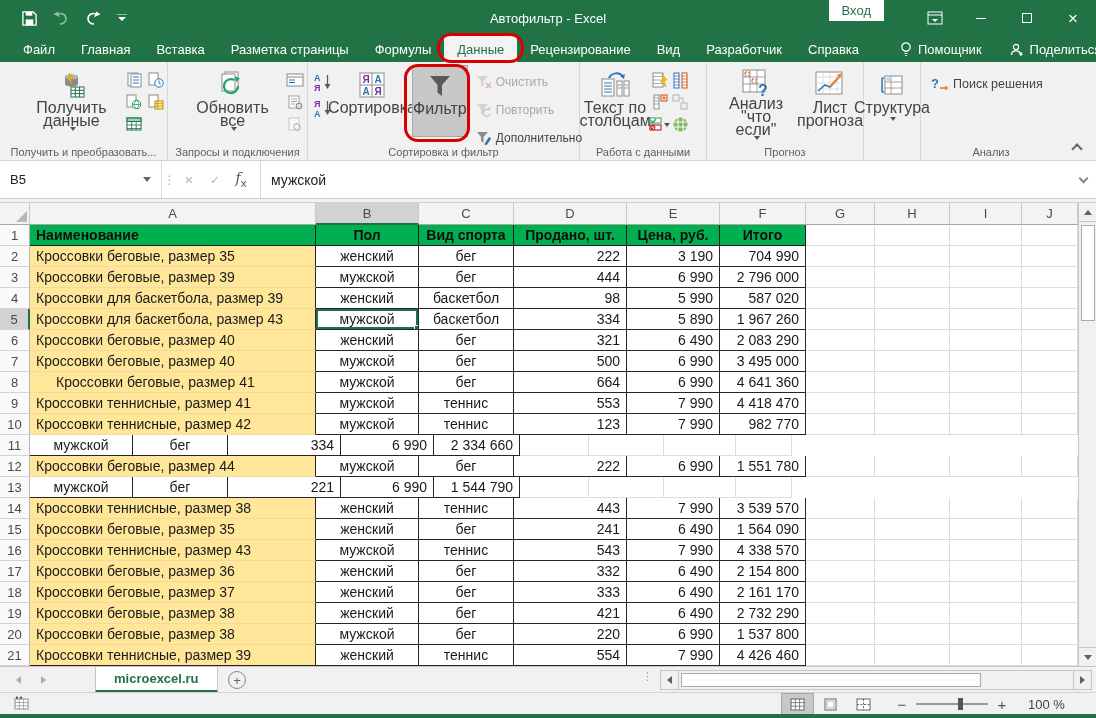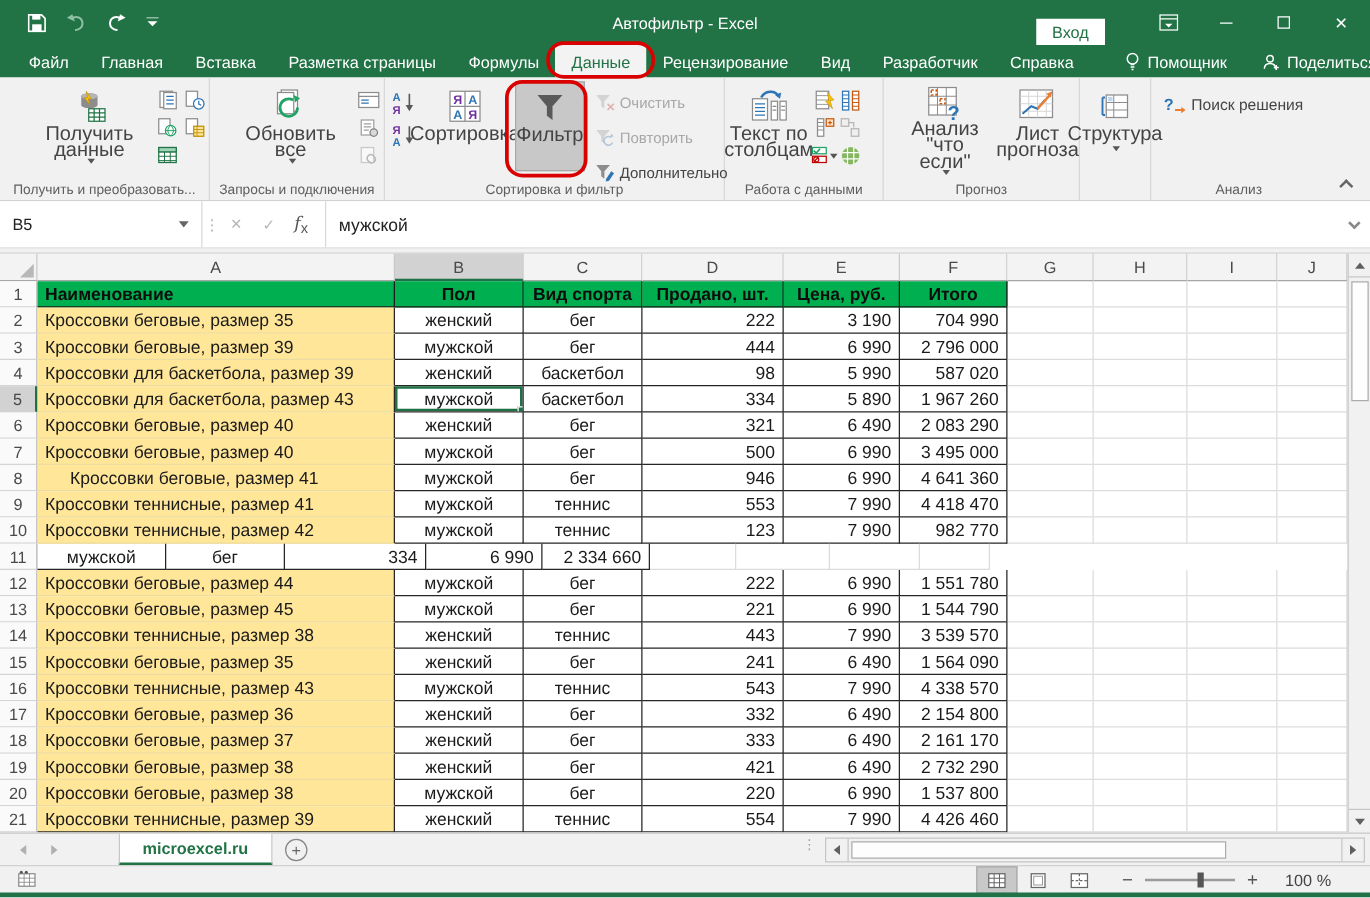--- a/index.html
+++ b/index.html
@@ -4,21 +4,21 @@
 <style>
   * { margin:0; padding:0; box-sizing:border-box; }
   html,body { width:1096px; height:718px; overflow:hidden; }
   body { position:relative; font-family:"Liberation Sans","DejaVu Sans",sans-serif; background:#fff; font-size:13px; }
 
   
   .titlebar { position:absolute; top:0; left:0; width:1096px; height:36px; background:#217346; display:flex; align-items:center; }
   .qat { display:flex; align-items:center; gap:16px; padding-left:22px; z-index:2; }
   .qat-btn { display:flex; align-items:center; }
   .tb-title { position:absolute; left:0; right:0; text-align:center; color:#fff; font-size:13px; }
-  .tb-right { position:absolute; right:0; top:0; height:36px; display:flex; align-items:flex-end; z-index:2; }
+  .tb-right { position:absolute; right:0; top:0; height:36px; display:flex; align-items:flex-start; z-index:2; }
   .login-btn { background:#fff; color:#217346; font-size:13px; padding:3px 13px; margin-right:28px; cursor:default; }
   .win-btn { width:46px; height:36px; display:flex; align-items:center; justify-content:center; color:#fff; }
   .min-glyph { display:inline-block; width:10px; height:1px; background:#fff; }
   .max-glyph { display:inline-block; width:10px; height:10px; border:1px solid #fff; }
   .close-glyph { font-size:17px; line-height:1; }
 
   
   .tabbar { position:absolute; top:36px; left:0; width:1096px; height:26px; background:#217346; display:flex; align-items:stretch; padding-left:10px; color:#fff; }
   #menu-tabs { display:flex; }
   .tab { padding:0 13px; display:flex; align-items:center; font-size:13px; white-space:nowrap; }
@@ -623,21 +623,21 @@
         <div class="cell ce" style="width: 69px;"></div>
         <div class="cell ce" style="width: 75px;"></div>
         <div class="cell ce" style="width: 72px;"></div>
         <div class="cell ce" style="width: 56px;"></div>
       </div>
       <div class="grow">
         <div class="cell rnum" style="width: 30px;">8</div>
         <div class="cell c-a" style="width: 286px; padding-left: 26px;">Кроссовки беговые, размер 41</div>
         <div class="cell c-m" style="width: 103px;">мужской</div>
         <div class="cell c-m" style="width: 95px;">бег</div>
-        <div class="cell c-r" style="width: 113px;">946</div>
+        <div class="cell c-r" style="width: 113px;">664</div>
         <div class="cell c-r" style="width: 93px;">6 990</div>
         <div class="cell c-r" style="width: 86px;">4 641 360</div>
         <div class="cell ce" style="width: 69px;"></div>
         <div class="cell ce" style="width: 75px;"></div>
         <div class="cell ce" style="width: 72px;"></div>
         <div class="cell ce" style="width: 56px;"></div>
       </div>
       <div class="grow">
         <div class="cell rnum" style="width: 30px;">9</div>
         <div class="cell c-a" style="width: 286px;">Кроссовки теннисные, размер 41</div>
@@ -684,21 +684,20 @@
         <div class="cell c-r" style="width: 113px;">222</div>
         <div class="cell c-r" style="width: 93px;">6 990</div>
         <div class="cell c-r" style="width: 86px;">1 551 780</div>
         <div class="cell ce" style="width: 69px;"></div>
         <div class="cell ce" style="width: 75px;"></div>
         <div class="cell ce" style="width: 72px;"></div>
         <div class="cell ce" style="width: 56px;"></div>
       </div>
       <div class="grow">
         <div class="cell rnum" style="width: 30px;">13</div>
-        <div class="cell c-a" style="width: 286px;">Кроссовки беговые, размер 45</div>
         <div class="cell c-m" style="width: 103px;">мужской</div>
         <div class="cell c-m" style="width: 95px;">бег</div>
         <div class="cell c-r" style="width: 113px;">221</div>
         <div class="cell c-r" style="width: 93px;">6 990</div>
         <div class="cell c-r" style="width: 86px;">1 544 790</div>
         <div class="cell ce" style="width: 69px;"></div>
         <div class="cell ce" style="width: 75px;"></div>
         <div class="cell ce" style="width: 72px;"></div>
         <div class="cell ce" style="width: 56px;"></div>
       </div>

